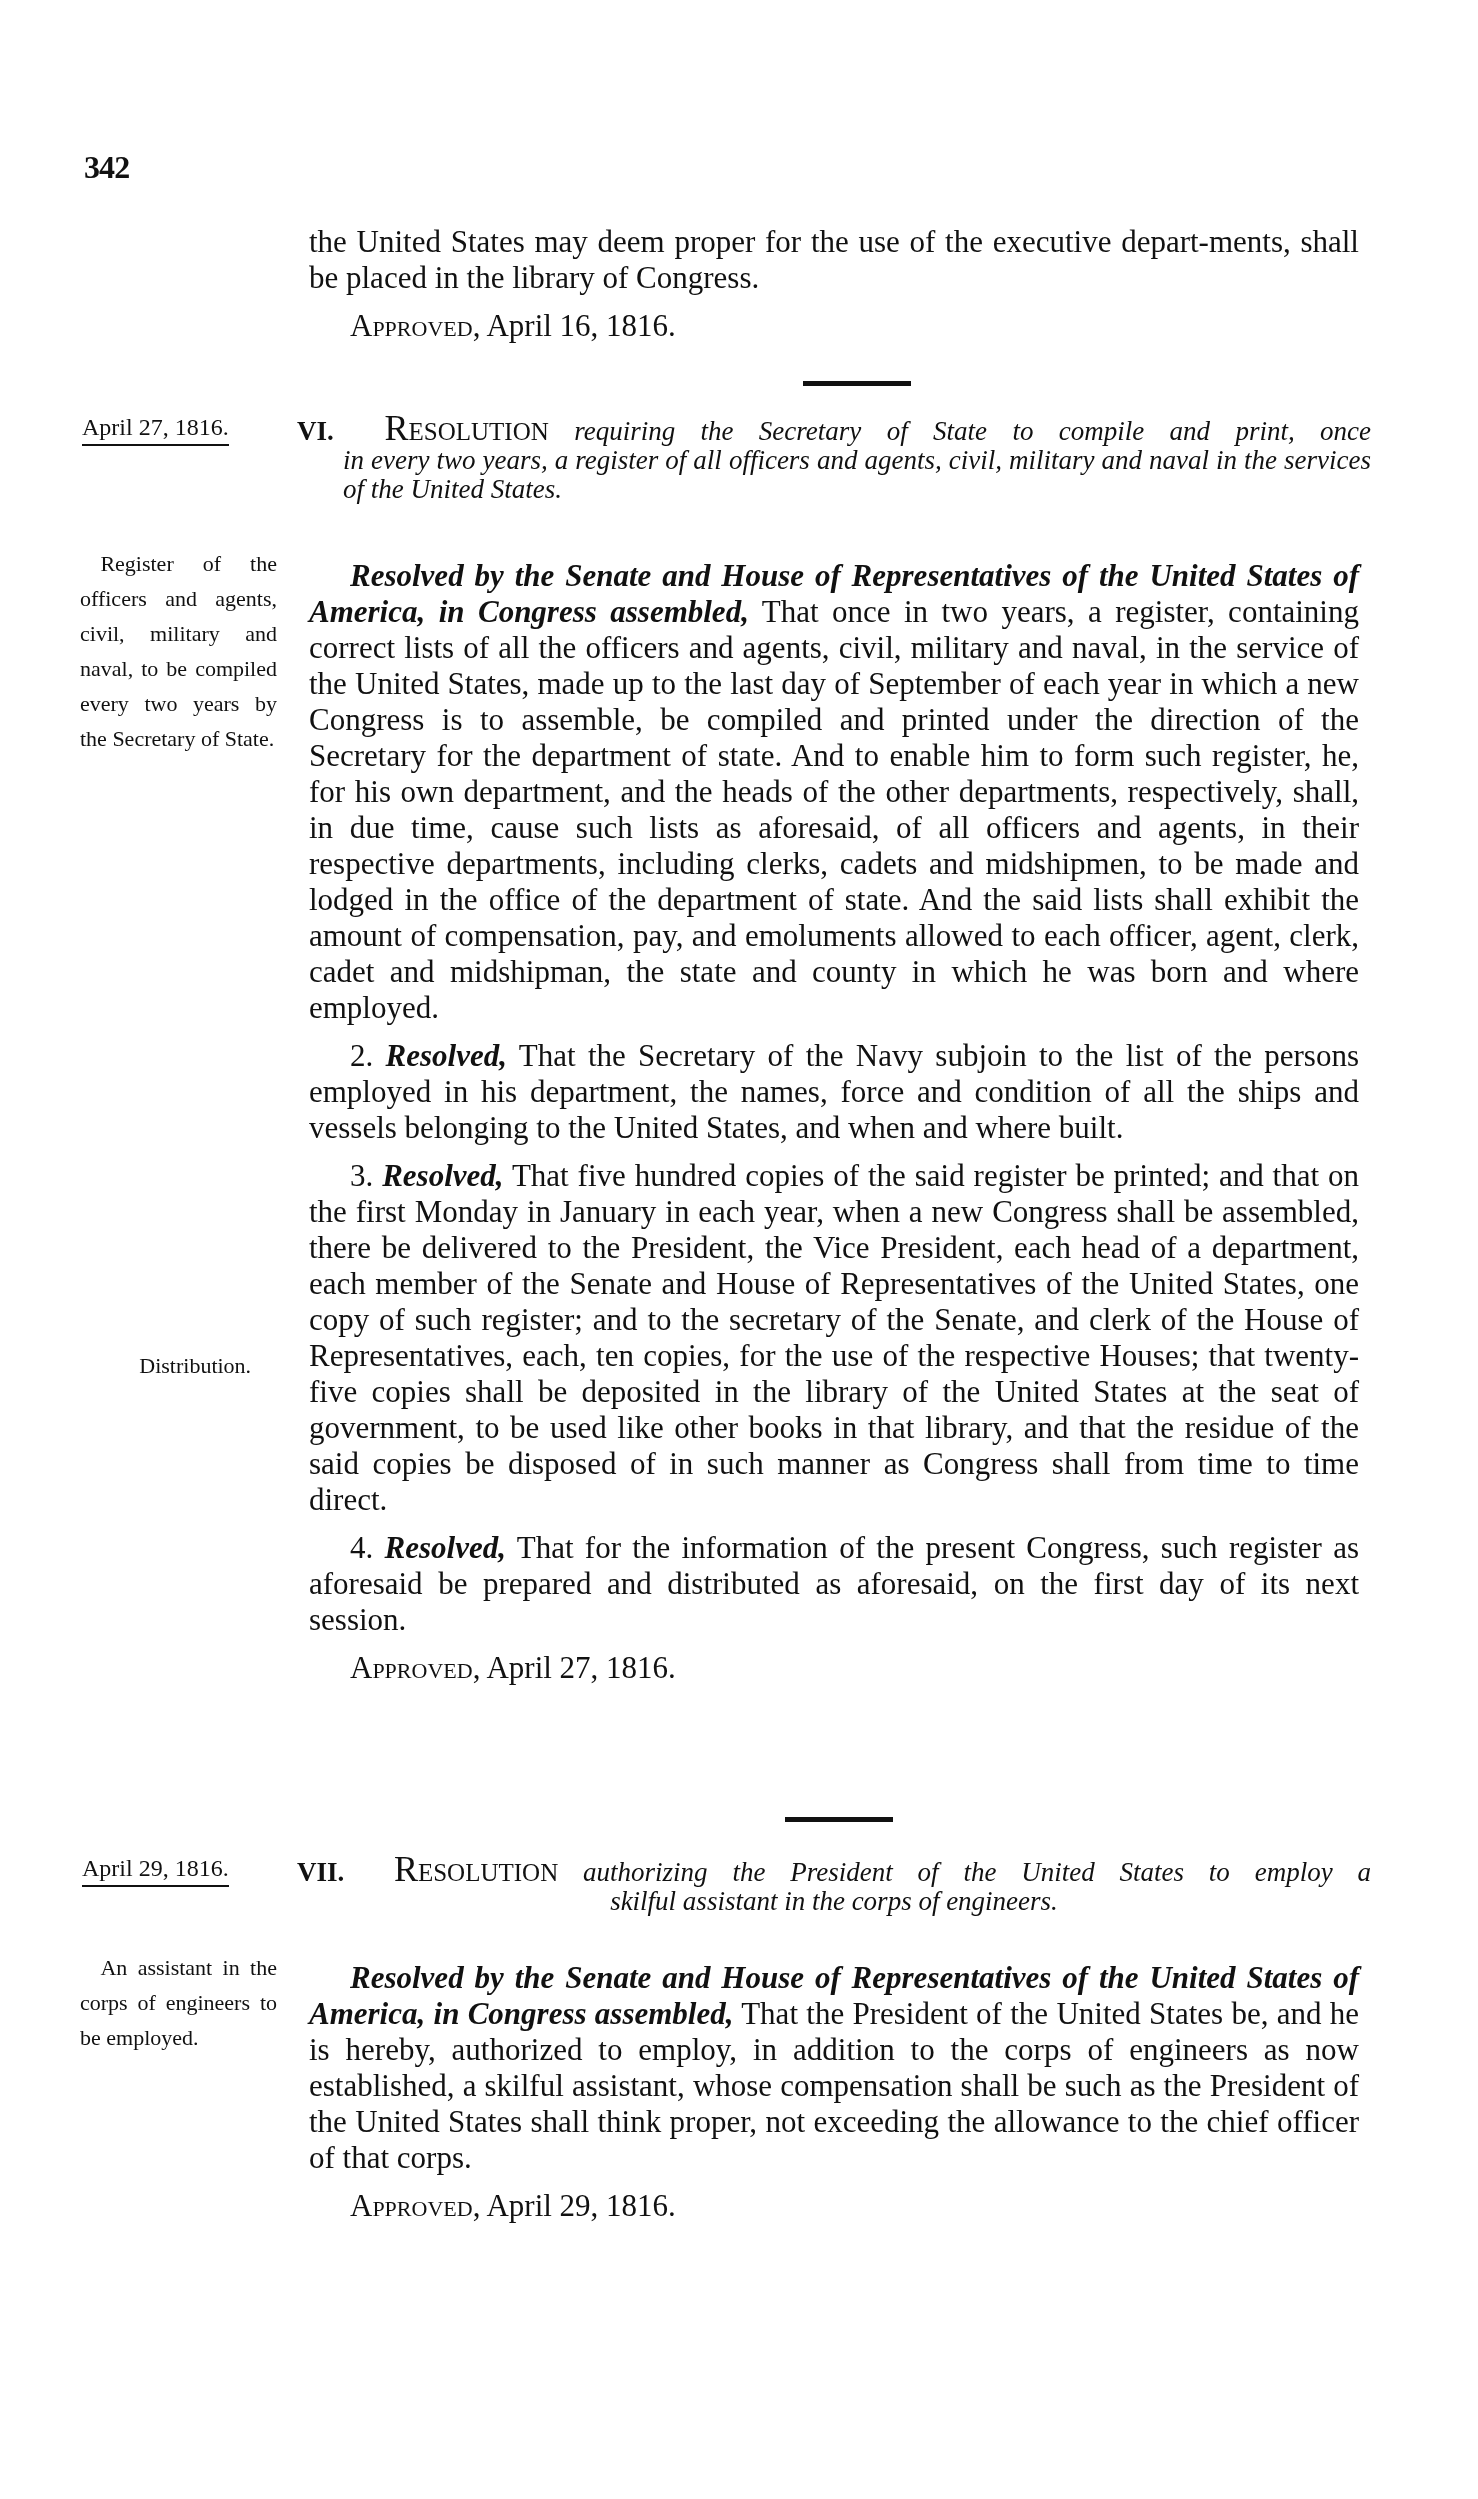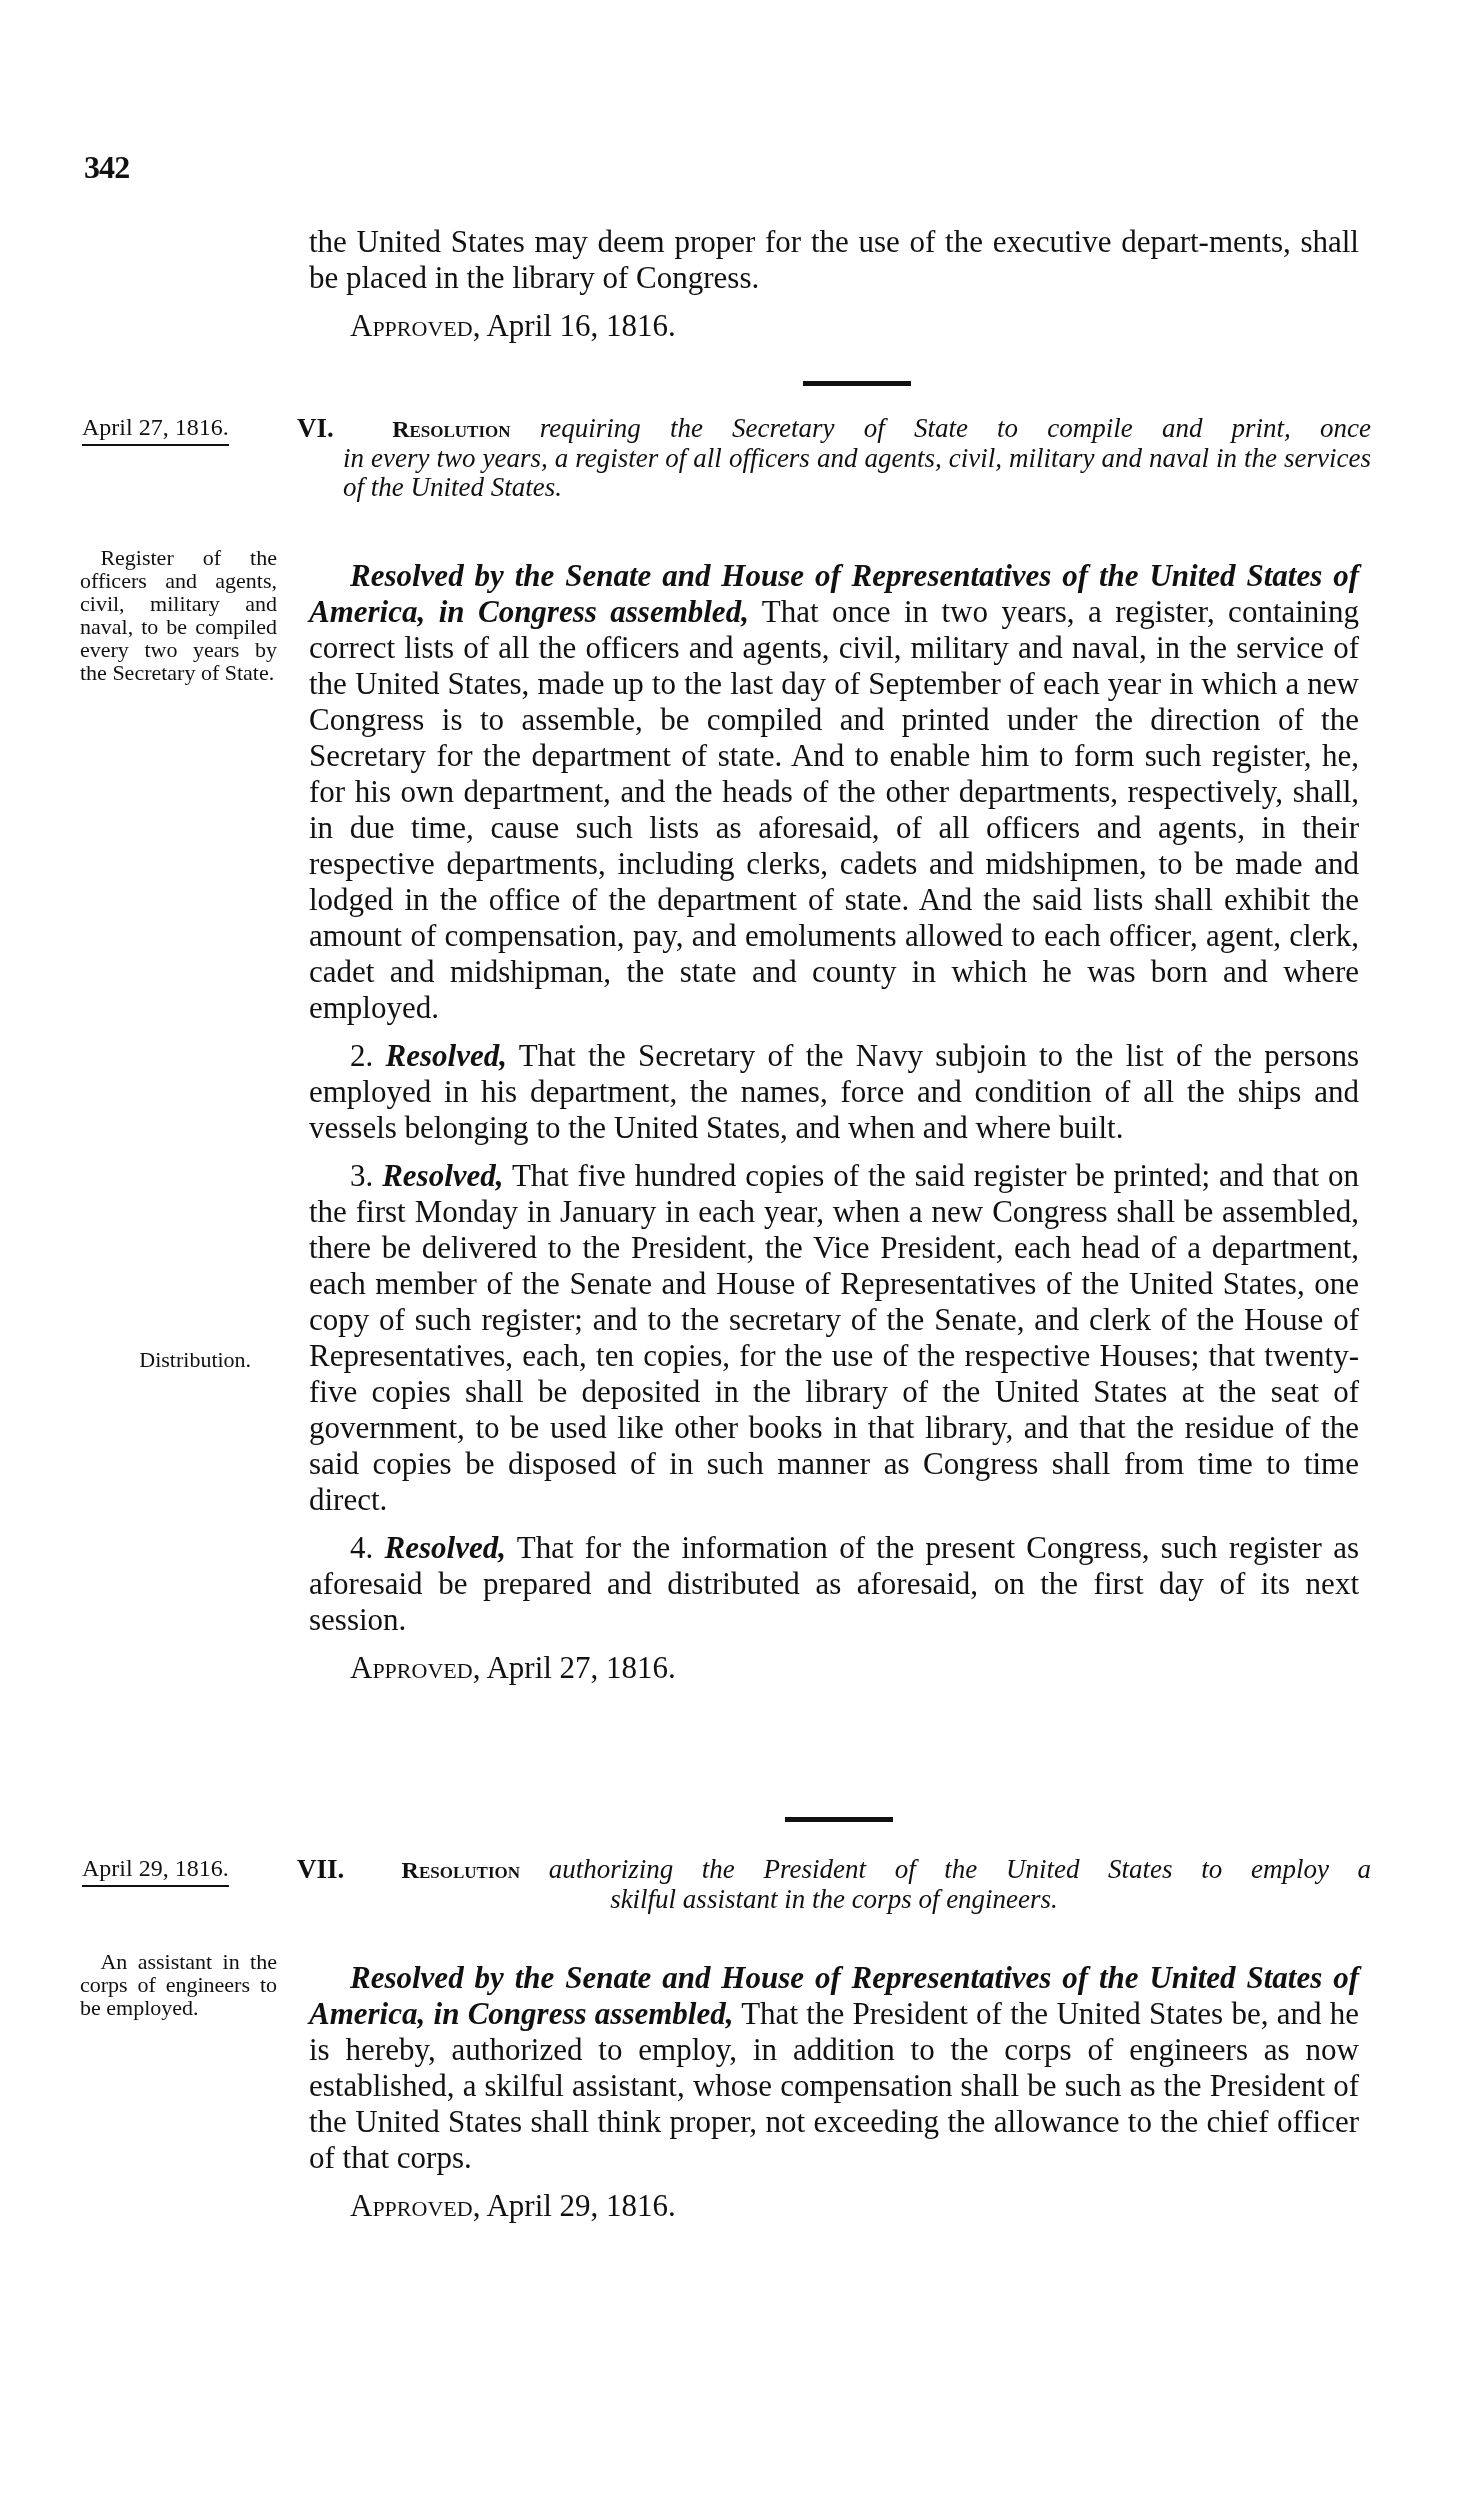--- a/index.html
+++ b/index.html
@@ -15,29 +15,29 @@
   .running-head .year { margin-left: 33px; }
 
   .body-col { position: absolute; left: 297px; width: 1074px; font-size: 31px; line-height: 36px; text-align: justify; }
   .body-col p { margin: 12px; }
   .indent { text-indent: 41px; }
   .approved { padding-left: 41px; }
   .sc { font-variant: small-caps; }
   .it { font-style: italic; }
   .bi { font-style: italic; font-weight: bold; }
 
-  .margin-note { position: absolute; left: 80px; width: 197px; font-size: 22px; line-height: 23px; text-align: justify; }
+  .margin-note { position: absolute; left: 80px; width: 197px; font-size: 22px; line-height: 35px; text-align: justify; }
   .margin-note.hang { text-indent: 20.4px; }
   .margin-date { position: absolute; left: 82px; font-size: 24px; white-space: nowrap; padding-bottom: 2.8px; border-bottom: 2.8px solid #111; }
 
   .divider { position: absolute; height: 4.6px; background: #111; }
 
   .title-block { position: absolute; left: 297px; width: 1074px; font-size: 27px; line-height: 29px; }
   .title-block .lead { font-weight: bold; }
-  .title-block .sc { font-weight: bold; font-size: 24px; }
+  .title-block .sc { font-weight: normal; font-size: 36px; }
   .title-block .cont { padding-left: 46px; text-align: justify; }
   .title-block .center { text-align: center; }
 </style>
 </head>
 <body>
 
 <div class="page">
 
   <div class="pagenum">342</div>
 

